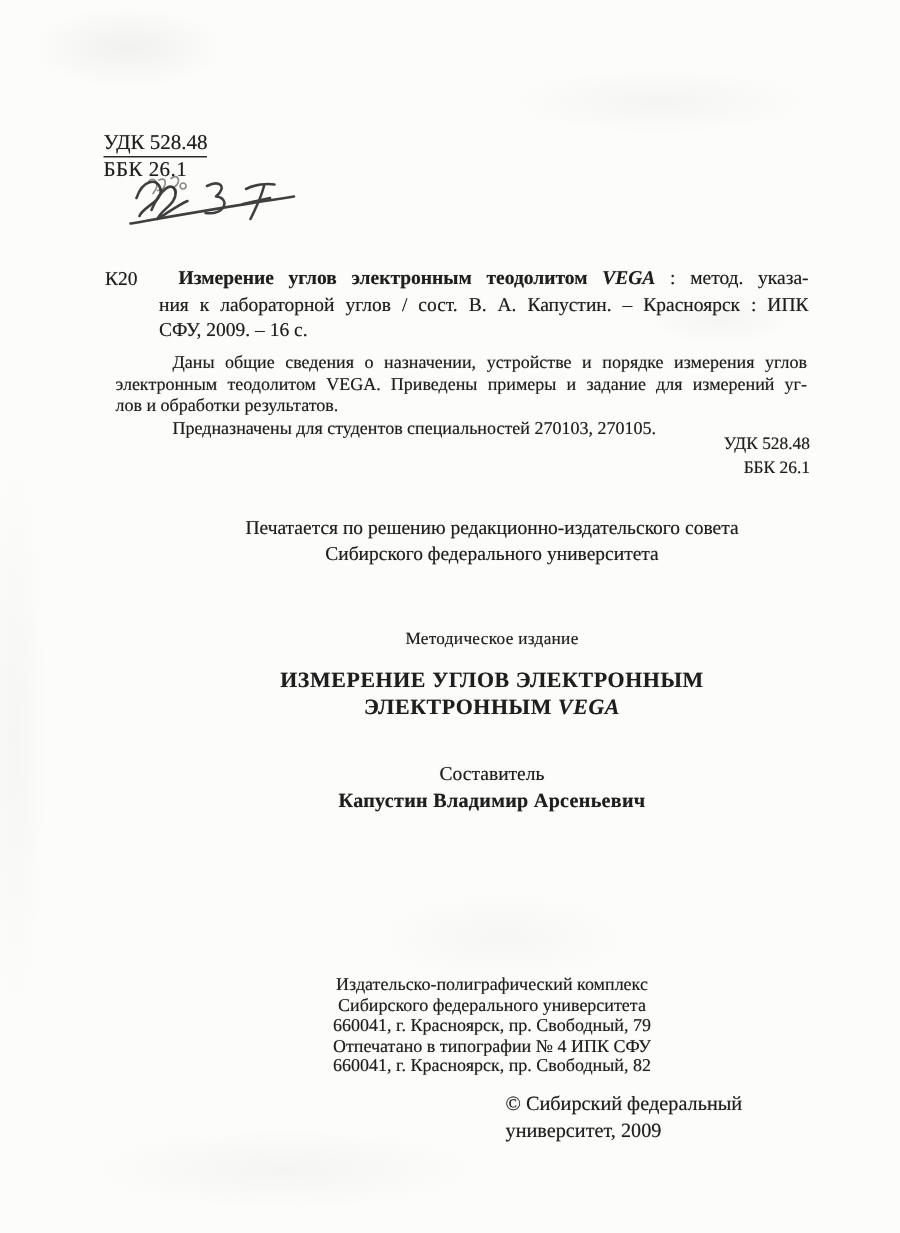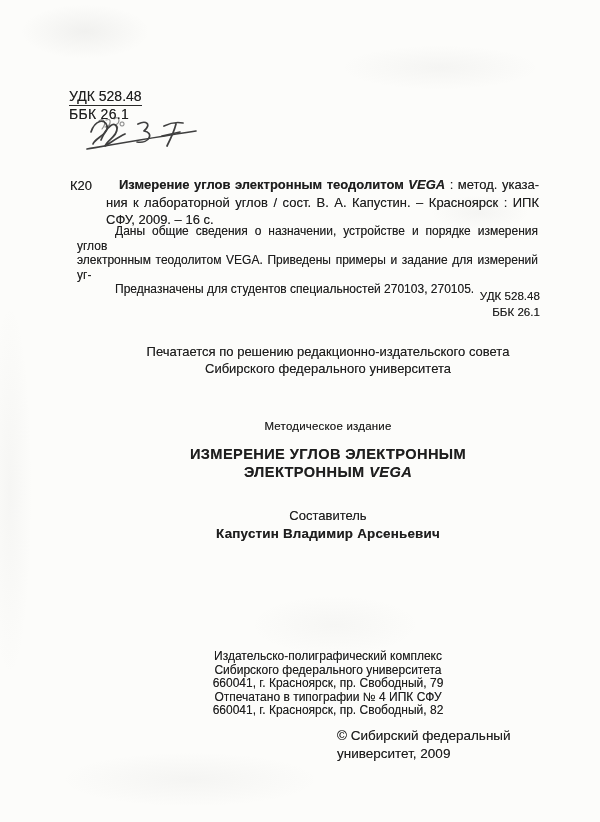--- a/index.html
+++ b/index.html
@@ -2,42 +2,42 @@
 <html><head>
 <meta charset="utf-8">
 <style>
   html,body{margin:0;padding:0;background:#e8e8e8;}
   .page{
     position:relative;
     width:600px;height:822px;
     margin:0 auto;
     background:#fcfcfa;
     overflow:hidden;
-    font-family:Liberation Sans, sans-serif;
+    font-family:Liberation Serif, serif;
     color:#1e1e1e;
     text-shadow:0 0 .5px rgba(30,30,30,.55);
   }
   .abs{position:absolute;}
   .c{text-align:center;}
   .r{text-align:right;}
   .j{text-align:justify;text-align-last:justify;}
   .b{font-weight:bold;}
 
   .udk-top{left:69px;top:88px;font-size:14px;line-height:16px;}
   .udk-top .udk-underline{border-bottom:1.2px solid #2a2a2a;padding-bottom:1px;}
   .udk-top .bbk{margin-top:2px;letter-spacing:.3px;}
 
   .handwriting{left:84px;top:109px;width:116px;height:50px;}
 
   .bib{left:70px;top:176px;width:469px;font-size:13px;line-height:17.6px;}
   .bib .code{position:absolute;left:0;top:1px;font-size:13px;}
   .bib .entry{margin-left:36px;}
   .bib .first{text-indent:13px;}
 
-  .ann{left:77px;top:224px;width:461px;font-size:12px;line-height:14.6px;}
+  .ann{left:77px;top:234px;width:461px;font-size:12px;line-height:14.6px;}
   .ann .ind{text-indent:38px;}
 
   .cls-right{left:340px;top:288px;width:200px;font-size:11.6px;line-height:15.6px;}
 
   .approval{left:53px;top:344px;width:550px;font-size:13px;line-height:16.6px;}
 
   .edition{left:53px;top:420px;width:550px;font-size:11.5px;letter-spacing:.2px;}
 
   .main-title{left:53px;top:446px;width:550px;font-size:14.6px;font-weight:bold;
               line-height:17.6px;letter-spacing:.4px;}
@@ -98,20 +98,21 @@
     <div class="entry">
       <div class="j first"><span class="b">Измерение углов электронным теодолитом</span> <i class="b">VEGA</i> <span>: метод. указа-</span></div>
       <div class="j">ния к лабораторной углов / сост. В. А. Капустин. – Красноярск : ИПК</div>
       <div>СФУ, 2009. – 16 с.</div>
     </div>
   </div>
 
   <div class="abs ann">
     <div class="j ind">Даны общие сведения о назначении, устройстве и порядке измерения углов</div>
     <div class="j">электронным теодолитом VEGA. Приведены примеры и задание для измерений уг-</div>
+    <div>лов и обработки результатов.</div>
     <div class="ind">Предназначены для студентов специальностей 270103, 270105.</div>
   </div>
 
   <div class="abs cls-right r">
     <div>УДК 528.48</div>
     <div>ББК 26.1</div>
   </div>
 
   <div class="abs approval c">
     <div>Печатается по решению редакционно-издательского совета</div>

